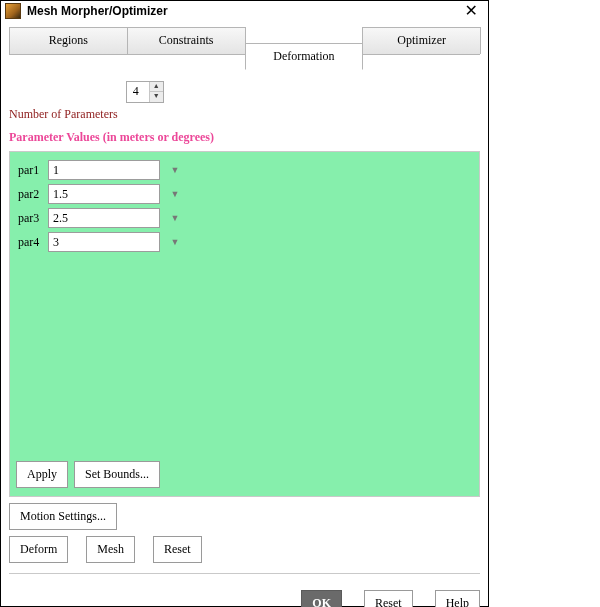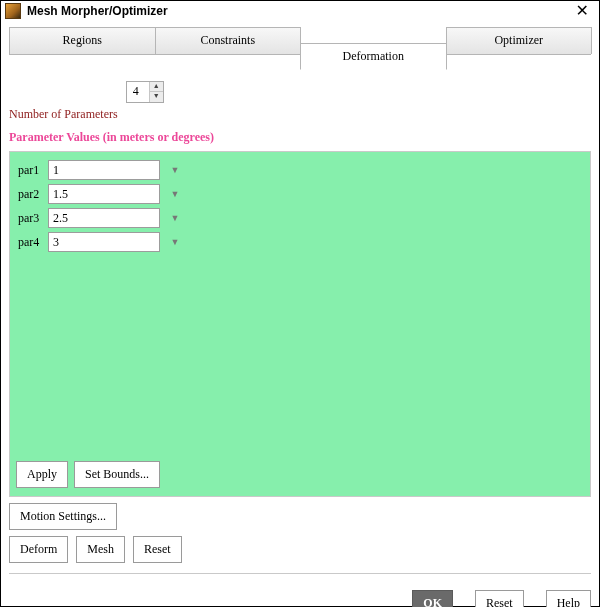--- a/index.html
+++ b/index.html
@@ -7,21 +7,21 @@
     margin: 0; padding: 0;
     width: 600px; height: 607px;
     font-family: Arial, sans-serif;
     font-size: 12px;
     color: #000;
     background: #fff;
     overflow: hidden;
   }
   .window {
     border: 1px solid #000;
-    width: 600px; height: 607px;
+    width: 489px; height: 607px;
     display: flex; flex-direction: column;
   }
   .titlebar {
     height: 26px;
     display: flex; align-items: center;
     padding: 0 6px 0 4px;
     background: #fff;
   }
   .app-icon {
     width: 16px; height: 16px;
@@ -206,21 +206,21 @@
       <div class="panel-btn-row">
         <button class="btn">Apply</button>
         <button class="btn">Set Bounds...</button>
       </div>
     </div>
 
     <div>
       <button class="btn">Motion Settings...</button>
     </div>
 
-    <div class="row" style="gap:8px;">
+    <div class="row" style="gap:18px;">
       <button class="btn">Deform</button>
       <button class="btn">Mesh</button>
       <button class="btn">Reset</button>
     </div>
 
     <hr class="hr">
 
     <div class="footer">
       <button class="btn primary">OK</button>
       <button class="btn">Reset</button>

